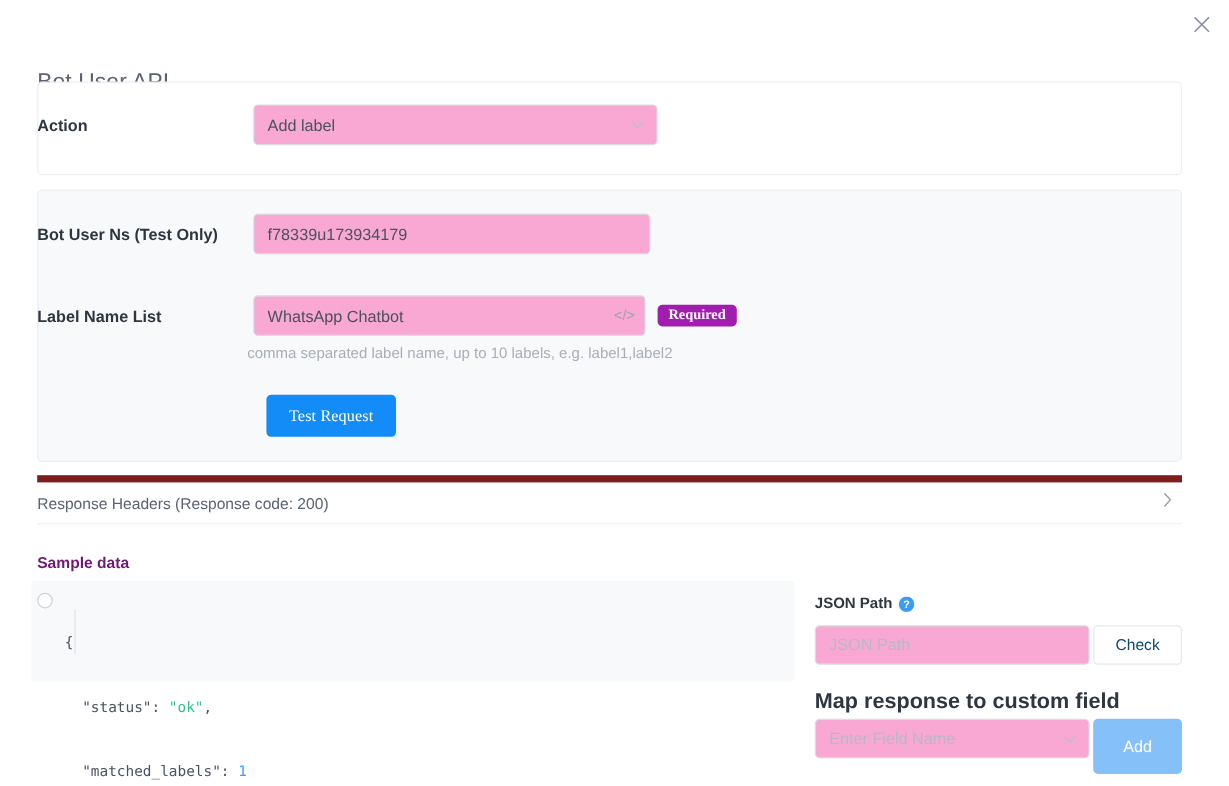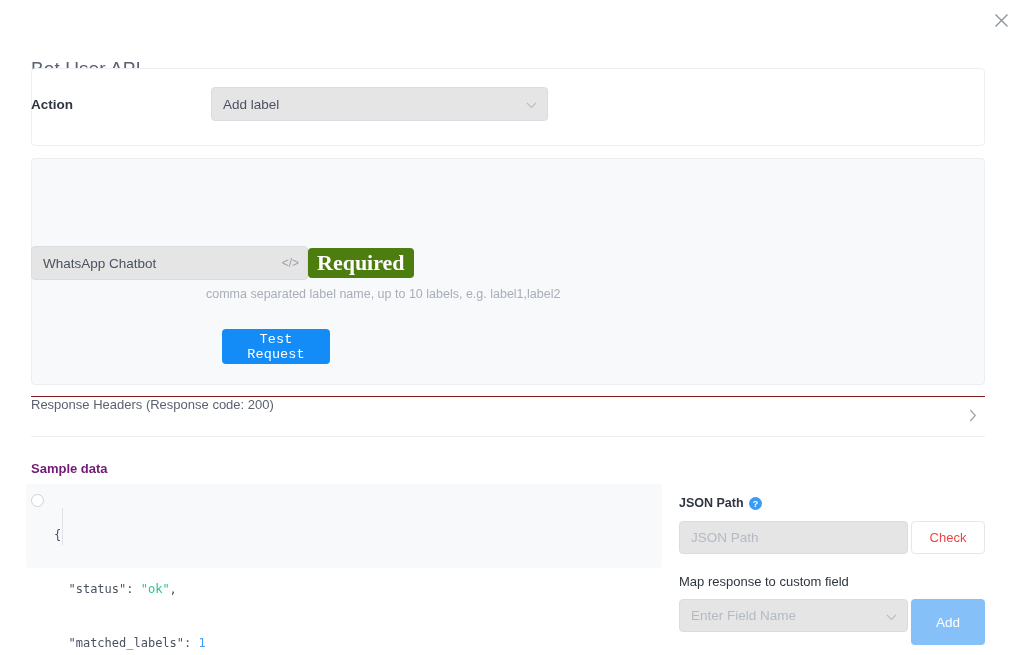--- a/index.html
+++ b/index.html
@@ -78,21 +78,21 @@
     padding-right: 13px;
     font-size: 13.5px;
     font-weight: bold;
     color: #2f3640;
     white-space: nowrap;
   }
   .text-input {
     height: 34px;
     border: 1px solid #d9dde3;
     border-radius: 4px;
-    background: #e5e5e5;
+    background: #f9a8d4;
     font-size: 13.5px;
     color: #4a5160;
     padding: 0 11px;
     font-family: "Liberation Sans", sans-serif;
     outline: none;
   }
   .text-input::placeholder { color: #b4bac4; }
 
   .select-wrap {
     position: relative;
@@ -118,35 +118,36 @@
   .row-botuser {
     left: 31px; top: 178px;
   }
   .input-botuser { width: 331px; }
 
   
   .row-labelname {
     left: 31px; top: 246px;
   }
   .label-input-wrap { position: relative; display: inline-block; }
-  .input-labelname { width: 277px; }
+  .input-labelname { width: 327px; }
   .code-icon {
     position: absolute;
     right: 9px; top: 50%;
     transform: translateY(-50%);
     font-size: 12px;
     color: #9aa1ad;
     pointer-events: none;
     font-family: "Liberation Sans", sans-serif;
   }
   .required-badge {
-    background: #4d7c0f;
+    margin-left: 10px;
+    background: #a21caf;
     color: #ffffff;
     font-family: "Liberation Serif", serif;
-    font-size: 22px;
+    font-size: 12px;
     font-weight: bold;
     padding: 2px 9px 3px 9px;
     border-radius: 4px;
     line-height: 1.15;
     white-space: nowrap;
   }
 
   .hint-text {
     position: absolute;
     left: 206px; top: 287px;
@@ -157,34 +158,35 @@
   .test-btn {
     position: absolute;
     left: 222px; top: 329px;
     width: 108px;
     height: 35px;
     background: #138cf8;
     border: none;
     border-radius: 4px;
     color: #ffffff;
     font-size: 13.5px;
-    font-family: Liberation Mono, monospace;
+    font-family: Liberation Serif, serif;
     cursor: pointer;
     letter-spacing: 0.1px;
   }
 
   
   .resp-headers {
     position: absolute;
     left: 31px; top: 396px;
     width: 954px;
     height: 41px;
-    border-top: 1px solid #7f1d1d;
+    border-top: 6px solid #7f1d1d;
     border-bottom: 1px solid #edeff2;
     display: flex;
+    align-items: center;
     cursor: pointer;
   }
   .resp-headers-label {
     font-size: 13px;
     color: #5b6270;
   }
   .resp-chev {
     position: absolute;
     right: 8px; top: 50%;
     transform: translateY(-50%);
@@ -257,31 +259,31 @@
     height: 33px;
   }
   .check-btn {
     position: absolute;
     left: 911px; top: 521px;
     width: 74px;
     height: 33px;
     background: #ffffff;
     border: 1px solid #e4e7eb;
     border-radius: 4px;
-    color: #ef4444;
+    color: #0c4a6e;
     font-size: 13px;
     font-family: "Liberation Sans", sans-serif;
     cursor: pointer;
   }
 
   .mapresp-label {
     position: absolute;
     left: 679px; top: 574px;
-    font-size: 13px;
-    font-weight: normal;
+    font-size: 18px;
+    font-weight: bold;
     color: #2f3640;
   }
   .fieldname-wrap {
     position: absolute;
     left: 679px; top: 599px;
   }
   .fieldname-input {
     width: 229px;
     height: 33px;
     padding-right: 28px;
@@ -323,22 +325,27 @@
       <span class="chev-down">
         <svg width="11" height="7" viewBox="0 0 11 7" aria-hidden="true">
           <path d="M1 1 L5.5 5.5 L10 1" stroke="#b9bfc8" stroke-width="1.2" fill="none"></path>
         </svg>
       </span>
     </div>
   </div>
 
   <div class="panel-params"></div>
 
+  <div class="form-row row-botuser">
+    <div class="field-label">Bot User Ns (Test Only)</div>
+    <input class="text-input input-botuser" type="text" value="f78339u173934179" style="">
+  </div>
 
   <div class="form-row row-labelname">
+    <div class="field-label">Label Name List</div>
     <div class="label-input-wrap">
       <input class="text-input input-labelname" type="text" value="WhatsApp Chatbot" style="">
       <span class="code-icon">&lt;/&gt;</span>
     </div>
     <span class="required-badge">Required</span>
   </div>
 
   <div class="hint-text">comma separated label name, up to 10 labels, e.g. label1,label2</div>
 
   <button class="test-btn">Test Request</button>

